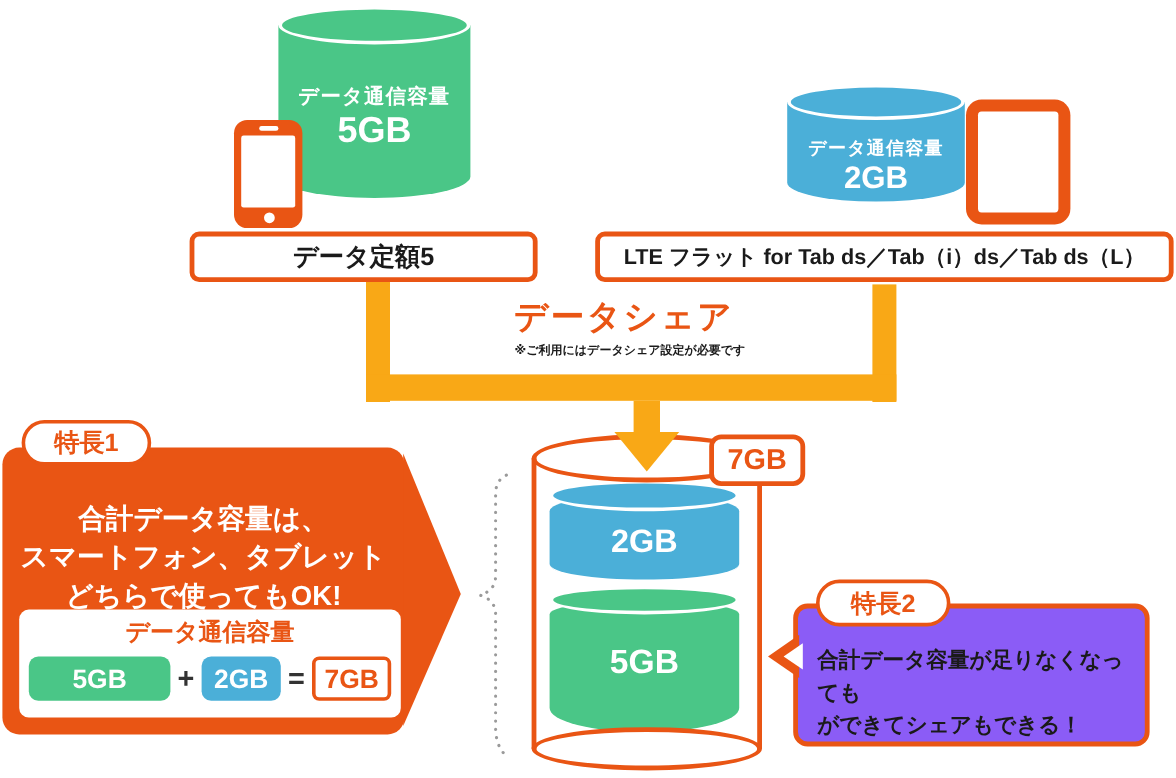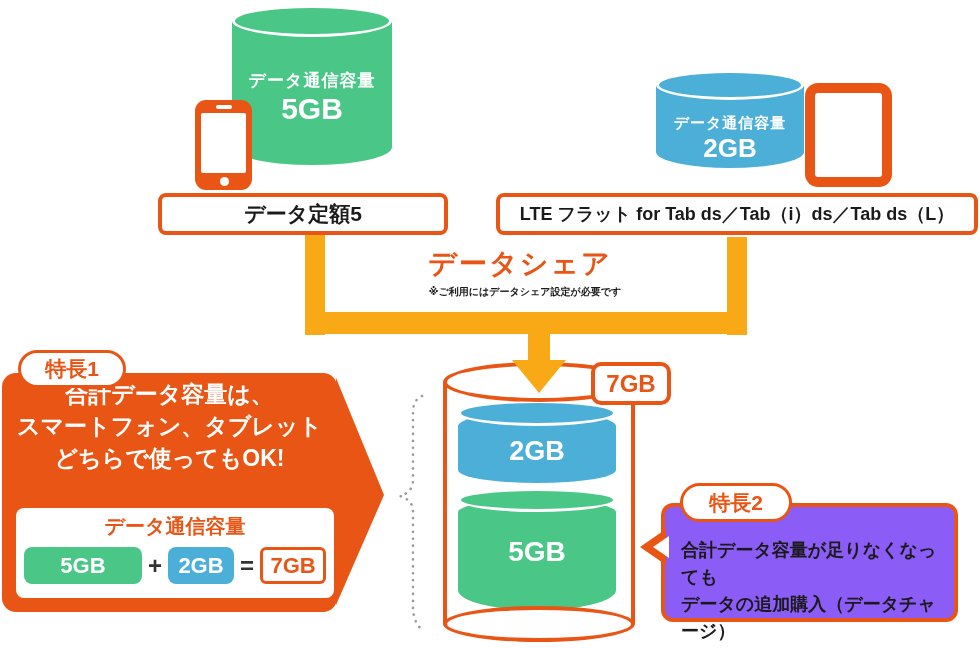--- a/index.html
+++ b/index.html
@@ -107,21 +107,21 @@
   
   .f1-body{left:2px;top:373px;width:335px;height:239px;background:var(--orange);
     border-radius:14px;}
   .f1-point{left:336px;top:378px;width:0;height:0;
     border-top:117px solid transparent;border-bottom:110px solid transparent;
     border-left:48px solid var(--orange);}
   .badge{position:absolute;background:#fff;border:3px solid var(--orange);
     border-radius:20px;display:flex;align-items:center;justify-content:center;
     color:var(--orange);font-size:21px;font-weight:bold;z-index:8;}
   .f1-badge{left:18px;top:350px;width:108px;height:38px;}
-  .f1-lines{left:2px;top:378px;width:335px;text-align:center;color:#fff;
+  .f1-lines{left:2px;top:416px;width:335px;text-align:center;color:#fff;
     font-size:23px;font-weight:bold;line-height:32px;z-index:2;}
   .f1-lines span{display:block;}
   .f1-panel{left:16px;top:508px;width:318px;height:90px;background:#fff;
     border-radius:8px;z-index:2;padding-top:5px;}
   .f1-panel-title{text-align:center;color:var(--orange);font-size:20px;
     font-weight:bold;}
   .equation{display:flex;align-items:center;justify-content:center;gap:6px;
     margin-top:7px;}
   .pill{height:37px;display:flex;align-items:center;justify-content:center;
     color:#fff;font-size:22px;font-weight:bold;border-radius:8px;}
@@ -230,21 +230,20 @@
       <div class="op">+</div>
       <div class="pill pill-blue">2GB</div>
       <div class="op">=</div>
       <div class="eq-total">7GB</div>
     </div>
   </div>
 
   <div class="abs f2-box">
     <div class="f2-lines">
       <span>合計データ容量が足りなくなっても</span>
-      <span>データの追加購入（データチャージ）</span>
       <span>ができてシェアもできる！</span>
     </div>
   </div>
   <div class="abs f2-point-outer"></div>
   <div class="abs f2-point-inner"></div>
   <div class="badge f2-badge">特長2</div>
 
 </div>
 
 </body></html>

